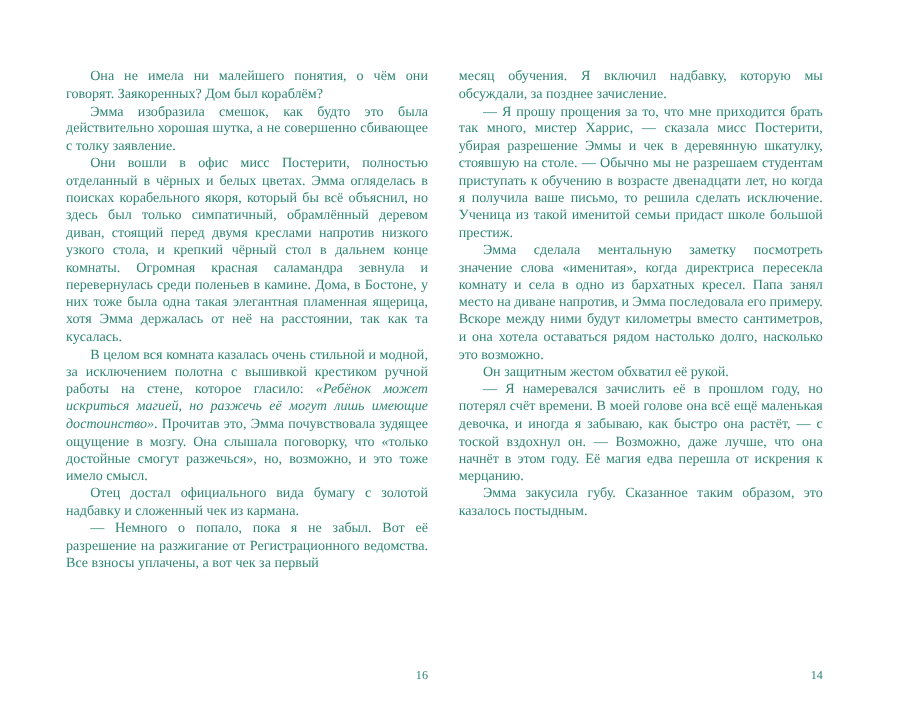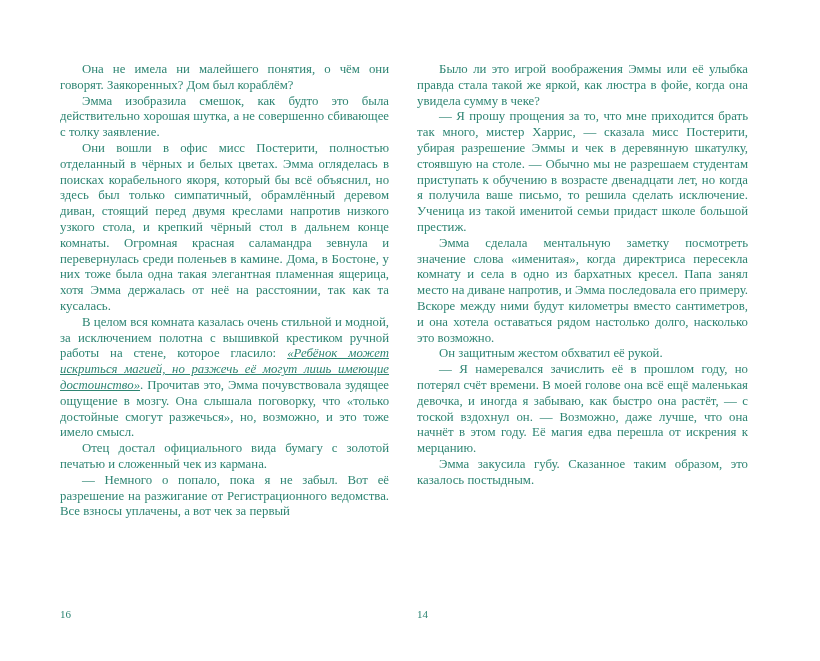--- a/index.html
+++ b/index.html
@@ -29,48 +29,48 @@
     line-height: 15.8px;
     text-align: justify;
     hyphens: auto;
     -webkit-hyphens: auto;
   }
   .page-content p {
     margin: 0;
     text-indent: 22px;
   }
   .page-content p.noindent { text-indent: 0; }
-  .run-italic { font-style: italic; text-decoration: underline; }
+  .run-italic { font-style: italic; }
   .page-number {
     position: absolute;
     top: 546px;
     left: 0; right: 0;
-    text-align: left;
+    text-align: right;
     color: var(--ink);
     font-size: 11px;
   }
 </style>
 </head>
 <body>
 
 <div class="spread">
   <div class="page page-left">
     <div class="page-content">
         <p><span>Она не имела ни малейшего понятия, о чём они говорят. Заякоренных? Дом был кораблём?</span></p>
         <p><span>Эмма изобразила смешок, как будто это была действительно хорошая шутка, а не совершенно сбивающее с толку заявление.</span></p>
         <p><span>Они вошли в офис мисс Постерити, полностью отделанный в чёрных и белых цветах. Эмма огляделась в поисках корабельного якоря, который бы всё объяснил, но здесь был только симпатичный, обрамлённый деревом диван, стоящий перед двумя креслами напротив низкого узкого стола, и крепкий чёрный стол в дальнем конце комнаты. Огромная красная саламандра зевнула и перевернулась среди поленьев в камине. Дома, в Бостоне, у них тоже была одна такая элегантная пламенная ящерица, хотя Эмма держалась от неё на расстоянии, так как та кусалась.</span></p>
         <p><span>В целом вся комната казалась очень стильной и модной, за исключением полотна с вышивкой крестиком ручной работы на стене, которое гласило: </span><span class="run-italic">«Ребёнок может искриться магией, но разжечь её могут лишь имеющие достоинство»</span><span>. Прочитав это, Эмма почувствовала зудящее ощущение в мозгу. Она слышала поговорку, что «только достойные смогут разжечься», но, возможно, и это тоже имело смысл.</span></p>
-        <p><span>Отец достал официального вида бумагу с золотой печатью и сложенный чек из кармана.</span></p>
+        <p><span>Отец достал официального вида бумагу с золотой надбавку и сложенный чек из кармана.</span></p>
         <p><span>— Немного о попало, пока я не забыл. Вот её разрешение на разжигание от Регистрационного ведомства. Все взносы уплачены, а вот чек за первый</span></p>
       </div>
     <div class="page-number">16</div>
   </div>
   <div class="page page-right">
     <div class="page-content">
-        <p><span>Было ли это игрой воображения Эммы или её улыбка правда стала такой же яркой, как люстра в фойе, когда она увидела сумму в чеке?</span></p>
+        <p class="noindent"><span>месяц обучения. Я включил надбавку, которую мы обсуждали, за позднее зачисление.</span></p>
         <p><span>— Я прошу прощения за то, что мне приходится брать так много, мистер Харрис, — сказала мисс Постерити, убирая разрешение Эммы и чек в деревянную шкатулку, стоявшую на столе. — Обычно мы не разрешаем студентам приступать к обучению в возрасте двенадцати лет, но когда я получила ваше письмо, то решила сделать исключение. Ученица из такой именитой семьи придаст школе большой престиж.</span></p>
         <p><span>Эмма сделала ментальную заметку посмотреть значение слова «именитая», когда директриса пересекла комнату и села в одно из бархатных кресел. Папа занял место на диване напротив, и Эмма последовала его примеру. Вскоре между ними будут километры вместо сантиметров, и она хотела оставаться рядом настолько долго, насколько это возможно.</span></p>
         <p><span>Он защитным жестом обхватил её рукой.</span></p>
         <p><span>— Я намеревался зачислить её в прошлом году, но потерял счёт времени. В моей голове она всё ещё маленькая девочка, и иногда я забываю, как быстро она растёт, — с тоской вздохнул он. — Возможно, даже лучше, что она начнёт в этом году. Её магия едва перешла от искрения к мерцанию.</span></p>
         <p><span>Эмма закусила губу. Сказанное таким образом, это казалось постыдным.</span></p>
       </div>
     <div class="page-number">14</div>
   </div>
 </div>
 

